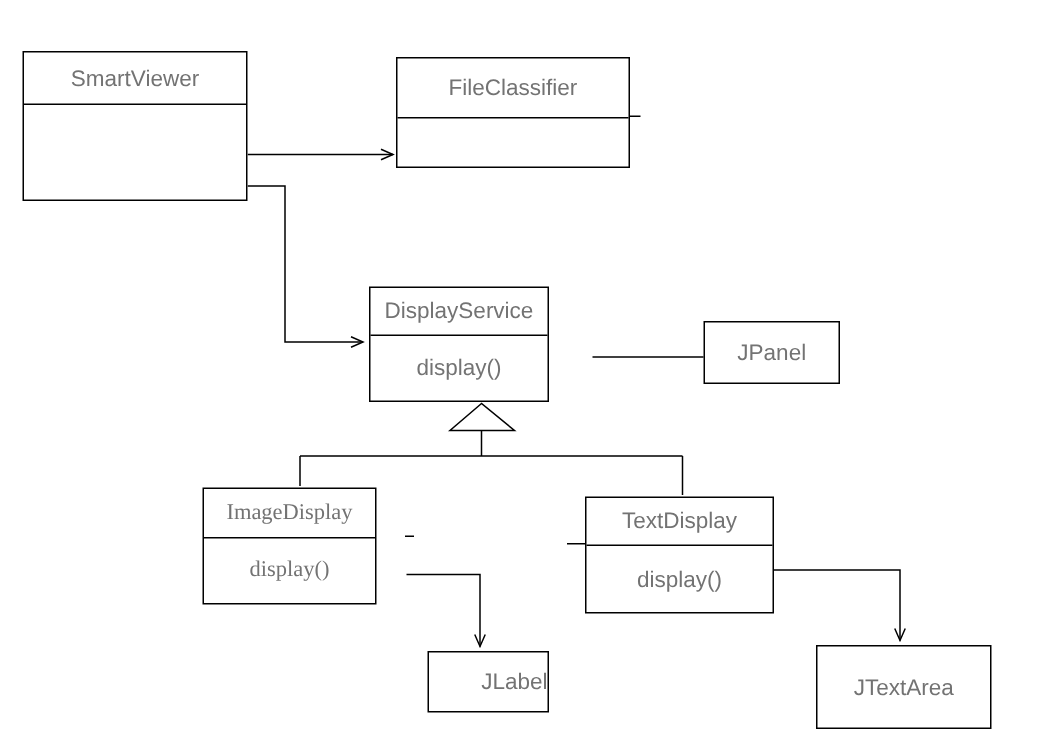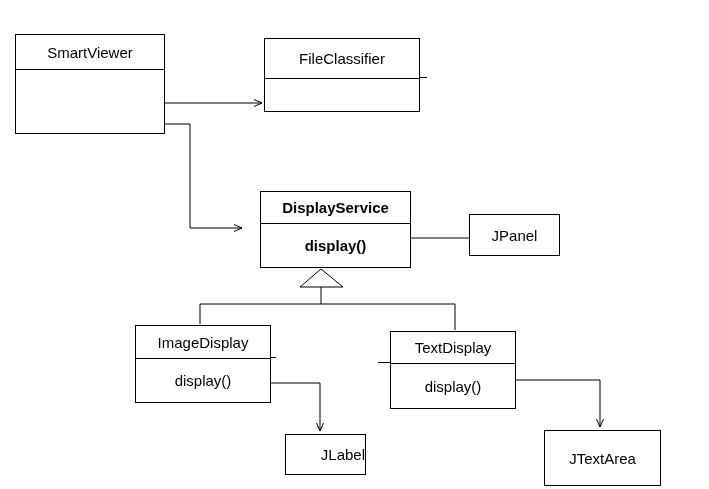--- a/index.html
+++ b/index.html
@@ -6,21 +6,21 @@
     margin: 0;
     padding: 0;
     background: #ffffff;
   }
   .canvas {
     position: relative;
     width: 709px;
     height: 489px;
     background: #ffffff;
     font-family: "Liberation Sans", sans-serif;
-    color: #000000;
+    color: #737373;
     overflow: hidden;
   }
   .edges {
     position: absolute;
     left: 0;
     top: 0;
     width: 709px;
     height: 489px;
   }
   .uml-box {
@@ -85,30 +85,30 @@
 
   <div class="uml-box" style="left:15px; top:34px; width:150px; height:100px;">
     <div class="compartment title with-divider" style="height:34px;">SmartViewer</div>
     <div class="compartment body"></div>
   </div>
 
   <div class="uml-box" style="left:264px; top:38px; width:156px; height:74px;">
     <div class="compartment title with-divider" style="height:39px;">FileClassifier</div>
   </div>
 
-  <div class="uml-box" style="left:260px; top:191px; width:151px; height:77px;font-weight:bold;">
+  <div class="uml-box" style="left:246px; top:191px; width:120px; height:77px;">
     <div class="compartment title with-divider" style="height:31px;">DisplayService</div>
     <div class="compartment body">display()</div>
   </div>
 
   <div class="uml-box" style="left:469px; top:214px; width:91px; height:42px;">
     <div class="compartment title fill">JPanel</div>
   </div>
 
-  <div class="uml-box" style="left:135px; top:325px; width:136px; height:78px;">
+  <div class="uml-box" style="left:135px; top:325px; width:116px; height:78px;font-family:Liberation Serif, serif;">
     <div class="compartment title with-divider" style="height:32px;">ImageDisplay</div>
     <div class="compartment body">display()</div>
   </div>
 
   <div class="uml-box" style="left:390px; top:331px; width:126px; height:78px;text-align:center;">
     <div class="compartment title with-divider" style="height:31px;">TextDisplay</div>
     <div class="compartment body">display()</div>
   </div>
 
   <div class="uml-box" style="left:285px; top:434px; width:81px; height:41px;align-items:flex-end;">

